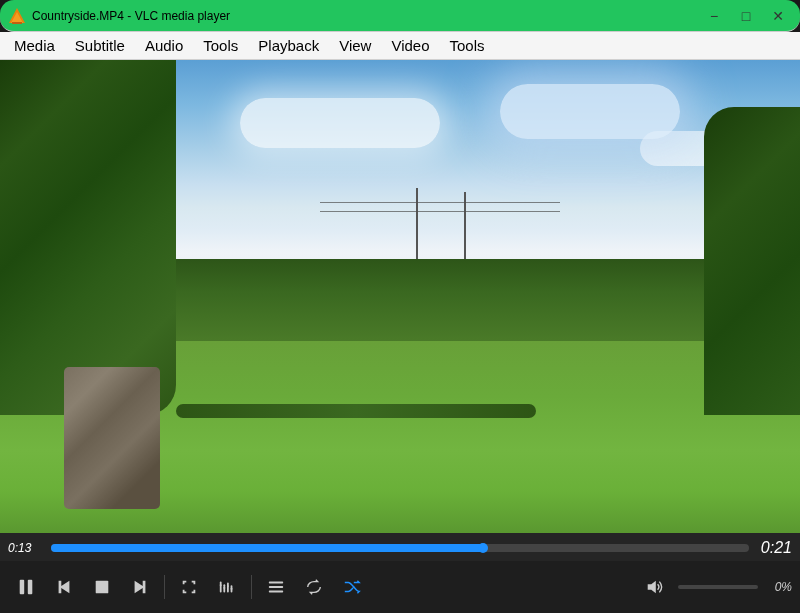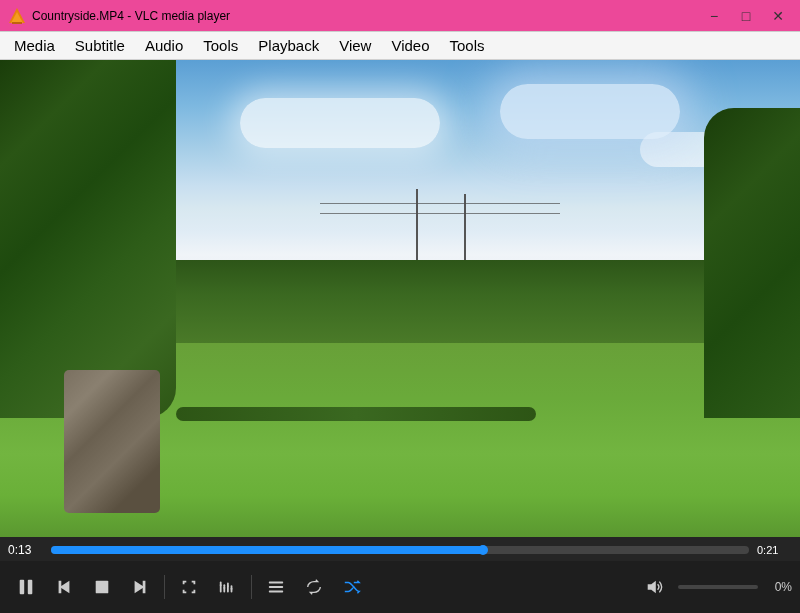--- a/index.html
+++ b/index.html
@@ -10,27 +10,28 @@
       background: #1a1a1a;
       font-family: 'Segoe UI', Tahoma, Geneva, Verdana, sans-serif;
       font-size: 13px;
       overflow: hidden;
       display: flex;
       flex-direction: column;
     }
 
     
     #title-bar {
-      background: #ec4899;
+      background: #22c55e;
       height: 32px;
       display: flex;
       align-items: center;
       padding: 0 8px;
       border-bottom: 1px solid #ccc;
       flex-shrink: 0;
+      border-radius: 14px;
     }
 
     #title-bar .vlc-icon {
       width: 18px;
       height: 18px;
       margin-right: 6px;
       flex-shrink: 0;
     }
 
     #title-text {
@@ -292,42 +293,43 @@
       left: 22%;
       width: 45%;
       height: 5%;
       background: linear-gradient(90deg, #2d5515, #3a6820, #2d5515);
     }
 
     
     #controls-area {
       background: #14532d;
       flex-shrink: 0;
+      font-style: italic;
     }
 
     
     #progress-area {
       background: #252525;
       padding: 6px 8px 4px;
       display: flex;
       align-items: center;
       gap: 8px;
     }
 
     #time-current {
       color: #fff;
       font-size: 12px;
       min-width: 35px;
     }
 
     #time-total {
       color: #fff;
-      font-size: 11px;
+      font-size: 16px;
       min-width: 35px;
-      text-align: left;
+      text-align: right;
     }
 
     #progress-bar-container {
       flex: 1;
       height: 8px;
       background: #444;
       border-radius: 4px;
       cursor: pointer;
       position: relative;
     }

